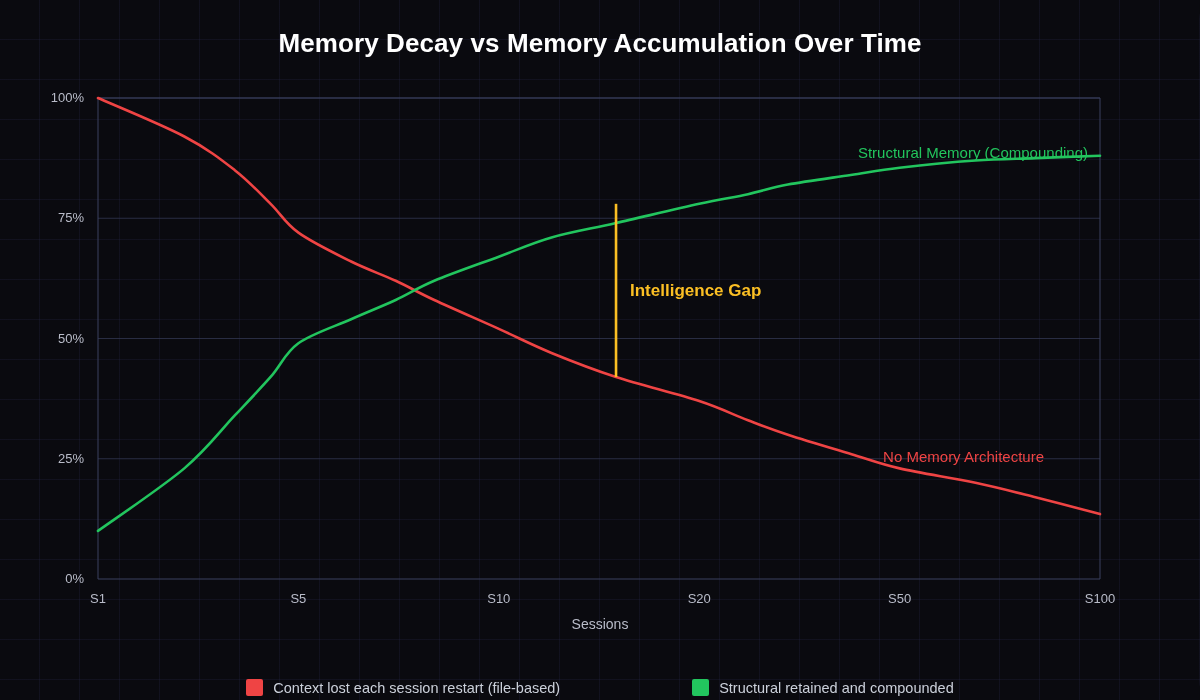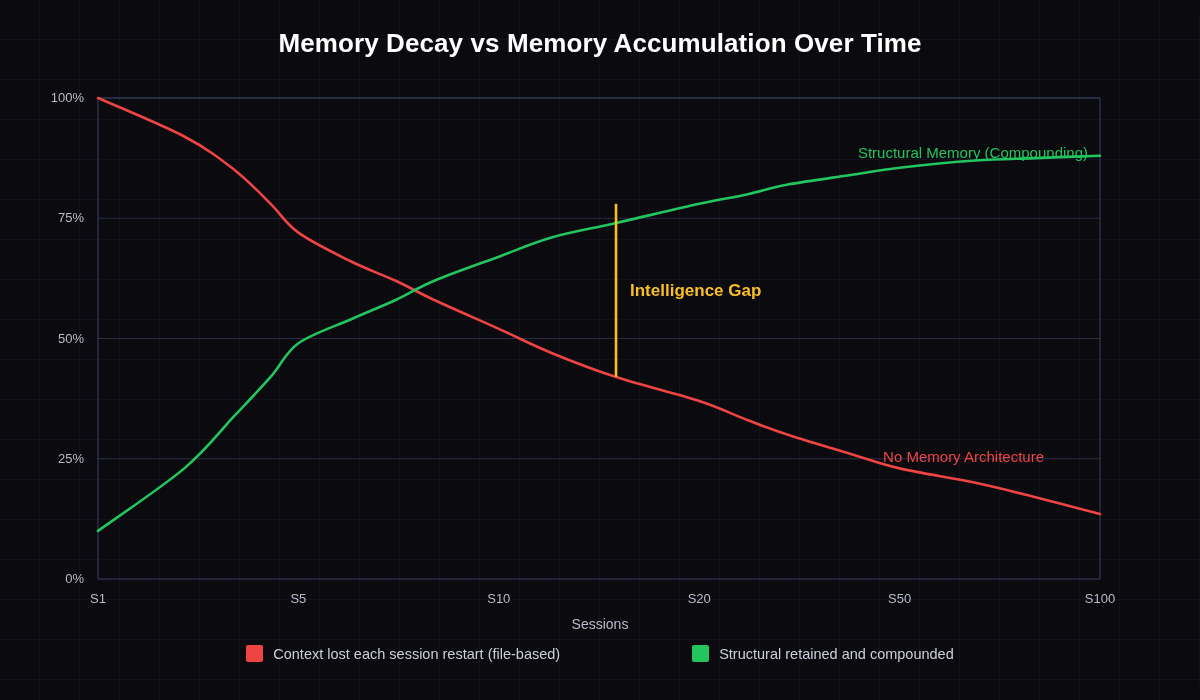--- a/index.html
+++ b/index.html
@@ -74,20 +74,21 @@
     width: 1200px;
     display: flex;
     justify-content: center;
     align-items: center;
     gap: 132px;
   }
   .legend-item {
     display: flex;
     align-items: center;
     gap: 10px;
+    margin-top: 34px;
   }
   .legend-swatch {
     width: 17px;
     height: 17px;
     border-radius: 2px;
     flex: none;
   }
   .legend-text {
     color: #cbd0da;
     font-size: 14.5px;

